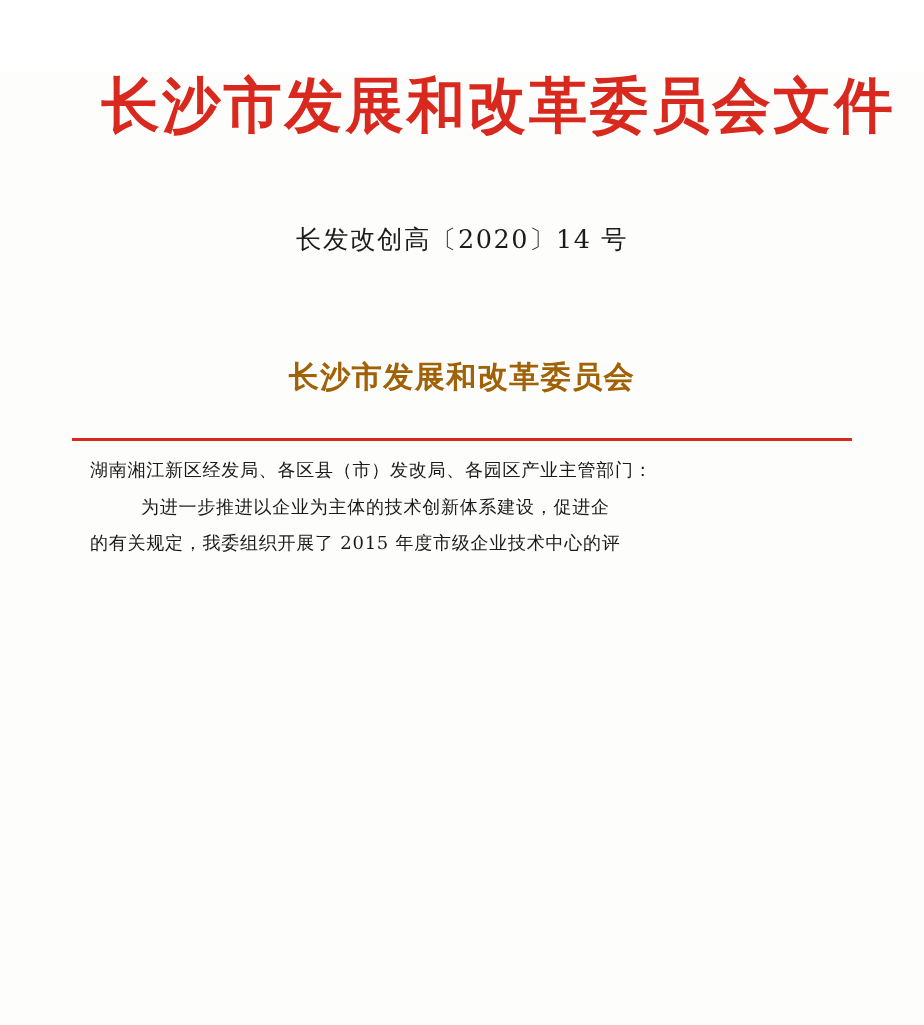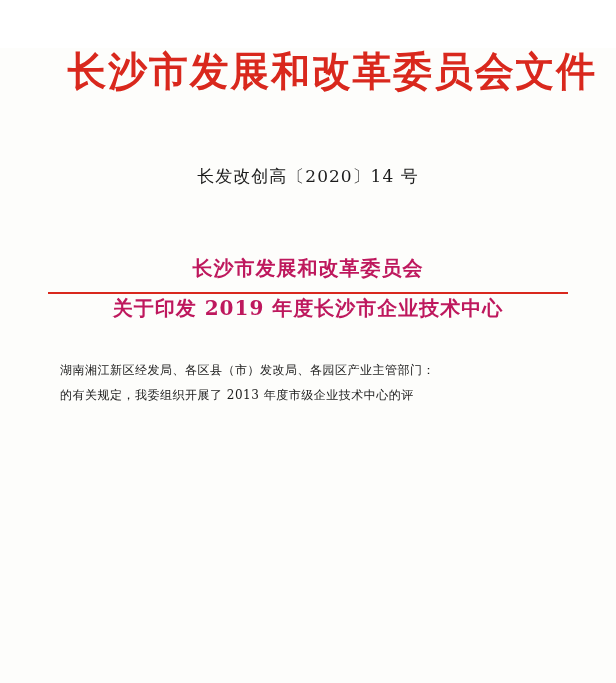--- a/index.html
+++ b/index.html
@@ -29,41 +29,41 @@
     font-family: "DejaVu Serif", "Liberation Serif", serif;
     font-weight: bold;
     font-size: 40px;
     letter-spacing: 2px;
     line-height: 1.15;
     white-space: nowrap;
     transform: scaleX(0.97);
   }
   
   .doc-number {
-    margin-top: 71px;
+    margin-top: 54px;
     text-align: center;
     color: #1c1c1c;
     font-size: 17px;
     letter-spacing: 1px;
     font-family: "DejaVu Serif", "Liberation Serif", serif;
   }
   
   .red-rule {
     position: absolute;
     left: 48px;
     right: 48px;
     top: 244px;
     height: 2px;
     background: #d9281d;
   }
   
   .title-block {
     margin-top: 60px;
     text-align: center;
-    color: #be185d;
+    color: #a16207;
     font-weight: bold;
     font-size: 20px;
     line-height: 2.0;
     letter-spacing: 1px;
   }
   .title-line {
     display: block;
   }
   
   .body-block {
@@ -88,21 +88,21 @@
 <div class="page">
 
   <div class="masthead">长沙市发展和改革委员会文件</div>
 
   <div class="doc-number">长发改创高〔2020〕14 号</div>
 
   <div class="red-rule"></div>
 
   <div class="title-block">
     <span class="title-line">长沙市发展和改革委员会</span>
-    <span class="title-line">关于印发 2019 年度长沙市企业技术中心</span>
   </div>
 
   <div class="body-block">
     <span class="body-line">湖南湘江新区经发局、各区县（市）发改局、各园区产业主管部门：</span>
-    <span class="body-line">的有关规定，我委组织开展了 2013 年度市级企业技术中心的评</span>
+    <span class="body-line indent">为进一步推进以企业为主体的技术创新体系建设，促进企</span>
+    <span class="body-line">的有关规定，我委组织开展了 2015 年度市级企业技术中心的评</span>
   </div>
 
 </div>
 
 </body></html>

